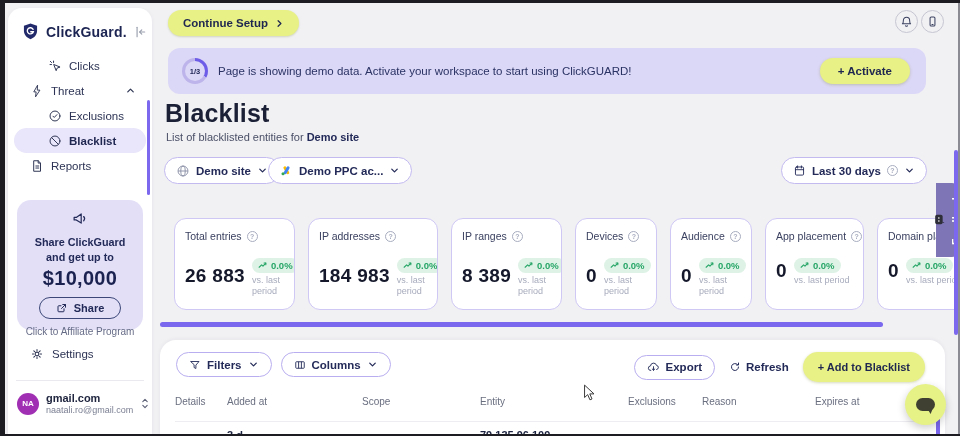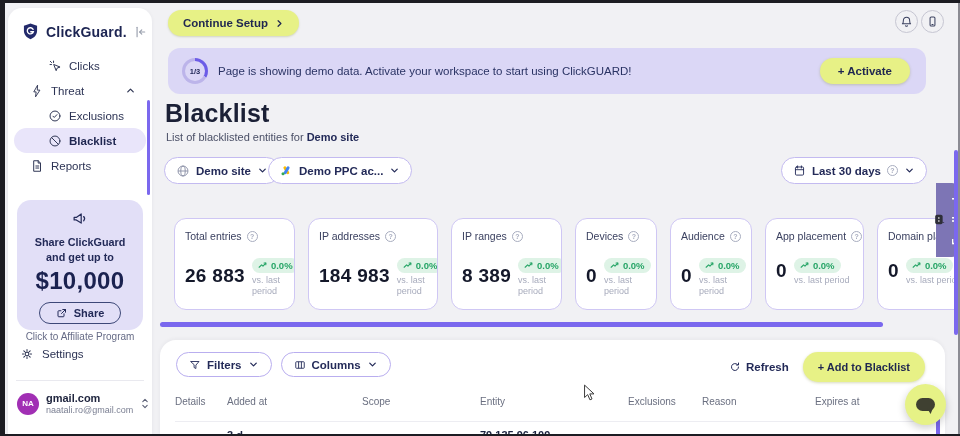--- a/index.html
+++ b/index.html
@@ -20,25 +20,25 @@
   .collapse-btn{margin-left:auto;cursor:pointer;}
   .nav{margin-top:4px;}
   .nav-item{display:flex;align-items:center;gap:7px;height:25px;font-size:11.5px;color:#2c3354;padding-left:22px;cursor:pointer;}
   .nav-item.child{padding-left:40px;}
   .nav-item.active{background:#e9e5fa;border-radius:14px;margin:0 6px;padding-left:34px;font-weight:600;color:#1f2650;}
   .nav-item .chev-up{margin-left:auto;margin-right:16px;}
   .side-scrollbar{position:absolute;right:2px;top:92px;height:95px;width:3px;background:#7b68ee;border-radius:2px;z-index:21;}
 
   .promo{position:absolute;left:9px;right:9px;top:192px;height:130px;background:#e2dff7;border-radius:14px;padding:10px 8px;text-align:center;}
   .promo-line{font-size:10.8px;font-weight:700;color:#232a58;line-height:1.35;margin-top:4px;}
-  .promo-amount{font-size:24px;font-weight:800;color:#1b2250;margin-top:3px;letter-spacing:.3px;}
+  .promo-amount{font-size:20px;font-weight:800;color:#1b2250;margin-top:3px;letter-spacing:.3px;}
   .share-btn{display:inline-flex;align-items:center;gap:6px;margin-top:7px;border:1px solid #3d4878;border-radius:999px;padding:4px 16px;font-size:11px;font-weight:700;color:#232a58;background:transparent;cursor:pointer;}
   .promo-footer{font-size:10px;color:#666b86;margin-top:7px;}
 
-  .settings-row{position:absolute;left:0;right:0;top:334px;display:flex;align-items:center;gap:8px;padding-left:12px;height:24px;font-size:11.5px;color:#2c3354;cursor:pointer;}
+  .settings-row{position:absolute;left:0;right:0;top:334px;display:flex;align-items:center;gap:8px;padding-left:22px;height:24px;font-size:11.5px;color:#2c3354;cursor:pointer;}
   .side-divider{position:absolute;left:8px;right:8px;top:372px;height:1px;background:#e9e9ef;}
   .user-row{position:absolute;left:0;right:0;top:384px;display:flex;align-items:center;padding:0 10px 0 9px;gap:7px;cursor:pointer;}
   .avatar{width:22px;height:22px;border-radius:50%;background:#a12fb4;color:#fff;font-size:8px;font-weight:700;display:flex;align-items:center;justify-content:center;flex:none;}
   .user-name{font-size:11px;font-weight:700;color:#20263f;line-height:1.2;}
   .user-email{font-size:9px;color:#7a7f92;line-height:1.2;}
   .user-caret{margin-left:auto;}
 
   
   .continue-btn{position:absolute;left:168px;top:10px;height:26px;display:inline-flex;align-items:center;gap:7px;background:#e7f186;border-radius:999px;padding:0 15px;font-size:11.5px;font-weight:700;color:#1f2650;cursor:pointer;box-shadow:0 1px 2px rgba(120,130,40,.25);}
   .icon-btn{position:absolute;top:10px;width:23px;height:23px;border:1px solid #c6c6d2;border-radius:50%;display:flex;align-items:center;justify-content:center;cursor:pointer;color:#3a405f;}
@@ -477,20 +477,30 @@
       </span>
       <span>Columns</span>
       <span>
         <svg viewBox="0 0 16 16" width="11" height="11" fill="none" stroke="#232a58" stroke-width="1.8" stroke-linecap="round" stroke-linejoin="round">
             <path d="M4 6l4 4 4-4"></path>
           </svg>
       </span>
     </div>
   </div>
   <div class="tc-toolbar-right">
+    <div class="tool-pill">
+      <span>
+        <svg viewBox="0 0 24 24" width="13" height="13" fill="none" stroke="#232a58" stroke-width="1.7" stroke-linecap="round" stroke-linejoin="round">
+            <path d="M7 17.5a4.2 4.2 0 0 1-.5-8.4 5.6 5.6 0 0 1 11-1 3.9 3.9 0 0 1 .3 7.7"></path>
+            <path d="M12 10.5v6.5"></path>
+            <path d="M9.6 14.7 12 17l2.4-2.3"></path>
+          </svg>
+      </span>
+      <span>Export</span>
+    </div>
     <div class="refresh-link">
       <span>
         <svg viewBox="0 0 24 24" width="12" height="12" fill="none" stroke="#232a58" stroke-width="2" stroke-linecap="round" stroke-linejoin="round">
             <path d="M19 12a7 7 0 1 1-2-4.9"></path>
             <path d="M19 4v4h-4"></path>
           </svg>
       </span>
       <span>Refresh</span>
     </div>
     <div class="add-btn">+ Add to Blacklist</div>

